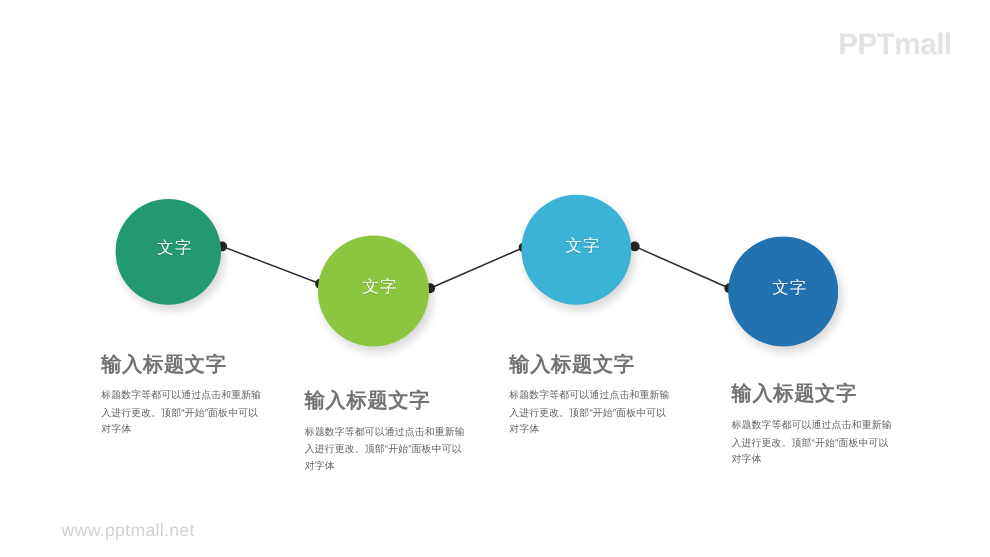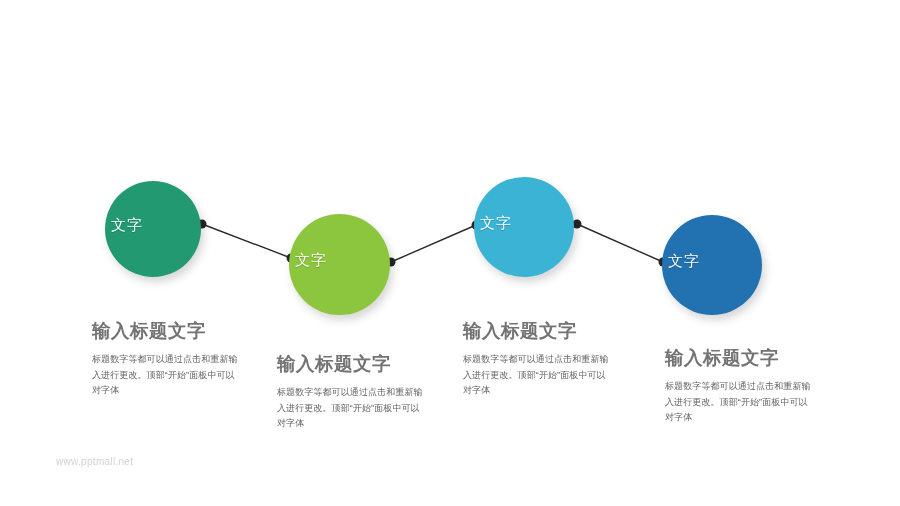--- a/index.html
+++ b/index.html
@@ -37,43 +37,44 @@
     letter-spacing: -0.5px;
     line-height: 32px;
     white-space: nowrap;
     user-select: none;
   }
 
   
   #footer-url {
     position: absolute;
     left: 56px;
-    top: 456px;
+    top: 474px;
     color: #d2d2d2;
-    font-size: 10px;
+    font-size: 16px;
     letter-spacing: 0.3px;
     white-space: nowrap;
   }
 
   
   #connectors {
     position: absolute;
     left: 0;
     top: 0;
     width: 900px;
     height: 506px;
     pointer-events: none;
   }
 
   
   .node-circle {
     position: absolute;
     border-radius: 50%;
     display: flex;
     align-items: center;
+    justify-content: center;
     box-shadow: 3px 5px 9px rgba(0,0,0,0.16);
   }
   .node-label {
     color: #ffffff;
     font-size: 15px;
     font-weight: 500;
     letter-spacing: 1px;
     text-shadow: 0 1px 1px rgba(0,0,0,0.18);
     transform: translate(6px, -4px);
   }
@@ -108,20 +109,21 @@
   #text-1 { left: 92px;  top: 318px; }
   #text-2 { left: 277px; top: 351px; }
   #text-3 { left: 463px; top: 318px; }
   #text-4 { left: 665px; top: 345px; }
 </style>
 </head>
 <body>
 
 <div id="slide">
 
+  <div id="brand-logo">PPTmall</div>
 
   <svg id="connectors" viewBox="0 0 900 506" xmlns="http://www.w3.org/2000/svg">
     <g id="connector-group">
         <line x1="202" y1="224" x2="291" y2="258" stroke="#2b2b2b" stroke-width="1.4"></line>
         <circle cx="202" cy="224" r="4.5" fill="#262626"></circle>
         <circle cx="291" cy="258" r="4.5" fill="#262626"></circle>
         <line x1="391" y1="262" x2="476" y2="225" stroke="#2b2b2b" stroke-width="1.4"></line>
         <circle cx="391" cy="262" r="4.5" fill="#262626"></circle>
         <circle cx="476" cy="225" r="4.5" fill="#262626"></circle>
         <line x1="577" y1="224" x2="663" y2="262" stroke="#2b2b2b" stroke-width="1.4"></line>

